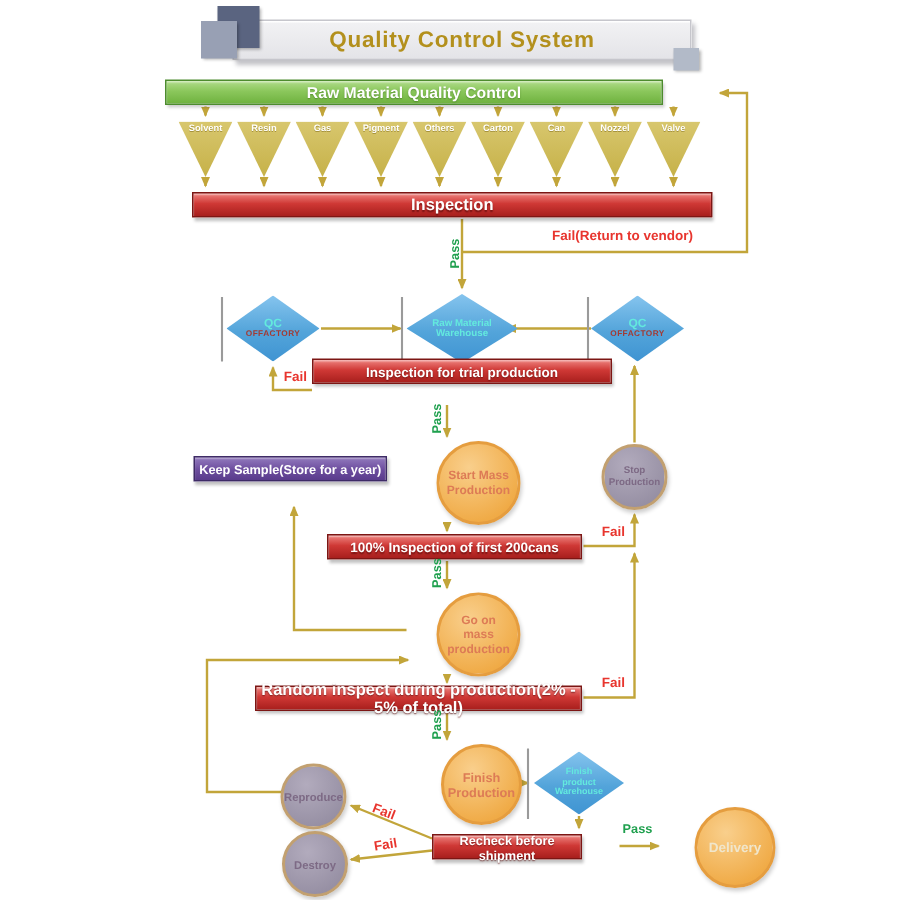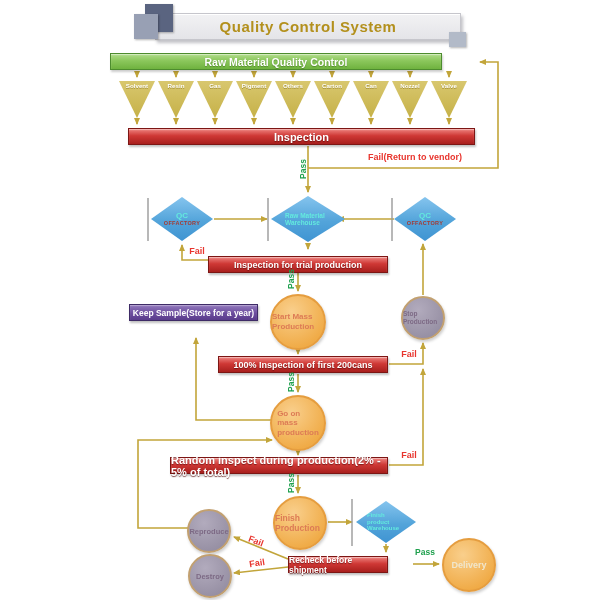--- a/index.html
+++ b/index.html
@@ -1,21 +1,21 @@
 <!DOCTYPE html>
 <html><head>
 <meta charset="utf-8">
 <style>
   html,body{margin:0;padding:0;}
   body{
     width:600px;height:600px;position:relative;background:#ffffff;
     font-family:"Liberation Sans", sans-serif;overflow:hidden;
   }
   svg.wires{position:absolute;left:0;top:0;z-index:1;}
-  .node{position:absolute;z-index:2;display:flex;align-items:center;justify-content:center;box-sizing:border-box;}
+  .node{position:absolute;z-index:2;display:flex;align-items:center;justify-content:center;text-align:center;box-sizing:border-box;}
   
   .banner{
     left:155px;top:13px;width:306px;height:27px;
     background:linear-gradient(180deg,#f2f2f4,#e4e4e8);
     border:1px solid #c6c6cc;
     box-shadow:2px 3px 3px rgba(120,120,130,.45), inset 0 1px 0 #ffffff;
     color:#b3901d;font-weight:bold;font-size:15px;letter-spacing:.5px;
   }
   .sq{position:absolute;z-index:3;}
   .sq-dark{left:145px;top:4px;width:28px;height:28px;background:#5a6480;box-shadow:1px 1px 2px rgba(0,0,0,.3);}
@@ -60,20 +60,21 @@
     filter:drop-shadow(1px 2px 2px rgba(0,0,0,.25));
   }
   .dm-cy{color:#63eade;font-weight:bold;}
   .dm-rd{color:#a33a33;font-weight:bold;font-size:5.5px;letter-spacing:.3px;}
   
   .circle{border-radius:50%;flex-direction:column;line-height:1.2;font-weight:bold;}
   .c-orange{
     background:radial-gradient(circle at 38% 30%,#f9cf8c,#f0ab47 75%,#eda43f);
     border:2px solid #e59d3f;color:#dd7b55;
     box-shadow:1px 2px 3px rgba(0,0,0,.2);
+    margin-left:21px;
   }
   .c-gray{
     background:radial-gradient(circle at 38% 30%,#b2abbd,#968fa3 78%,#8f879c);
     border:2px solid #c2a070;color:#7d6a85;
     box-shadow:1px 2px 3px rgba(0,0,0,.2);
   }
   
   .elabel{position:absolute;z-index:4;font-weight:bold;text-align:center;white-space:nowrap;}
   .lab-pass{color:#1fa04e;font-size:8.5px;}
   .lab-fail{color:#e8352e;font-size:9px;}
@@ -199,21 +200,21 @@
   <span class="dm-rd">OFFACTORY</span>
 </div>
 <div class="node diamond" style="left:271px;top:196px;width:74px;height:46px;padding:0 14px">
   <span class="dm-cy" style="font-size:6.5px">Raw Material Warehouse</span>
 </div>
 <div class="node diamond" style="left:394px;top:197px;width:62px;height:44px">
   <span class="dm-cy" style="font-size:8px">QC</span>
   <span class="dm-rd">OFFACTORY</span>
 </div>
 
-<div class="node rbar" style="left:208px;top:256px;width:180px;height:17px;font-size:9px">Inspection for trial production</div>
+<div class="node rbar" style="left:208px;top:239px;width:200px;height:17px;font-size:9px">Inspection for trial production</div>
 
 <div class="node circle c-orange" style="left:270px;top:294px;width:56px;height:56px;font-size:8px">Start Mass Production</div>
 
 <div class="node circle c-gray" style="left:401px;top:296px;width:44px;height:44px;font-size:6.5px">Stop Production</div>
 
 <div class="node pbar" style="left:129px;top:304px;width:129px;height:17px">Keep Sample(Store for a year)</div>
 
 <div class="node rbar" style="left:218px;top:356px;width:170px;height:17px;font-size:9px">100% Inspection of first 200cans</div>
 
 <div class="node circle c-orange" style="left:270px;top:395px;width:56px;height:56px;font-size:8px;padding:0 6px">Go on mass production</div>

